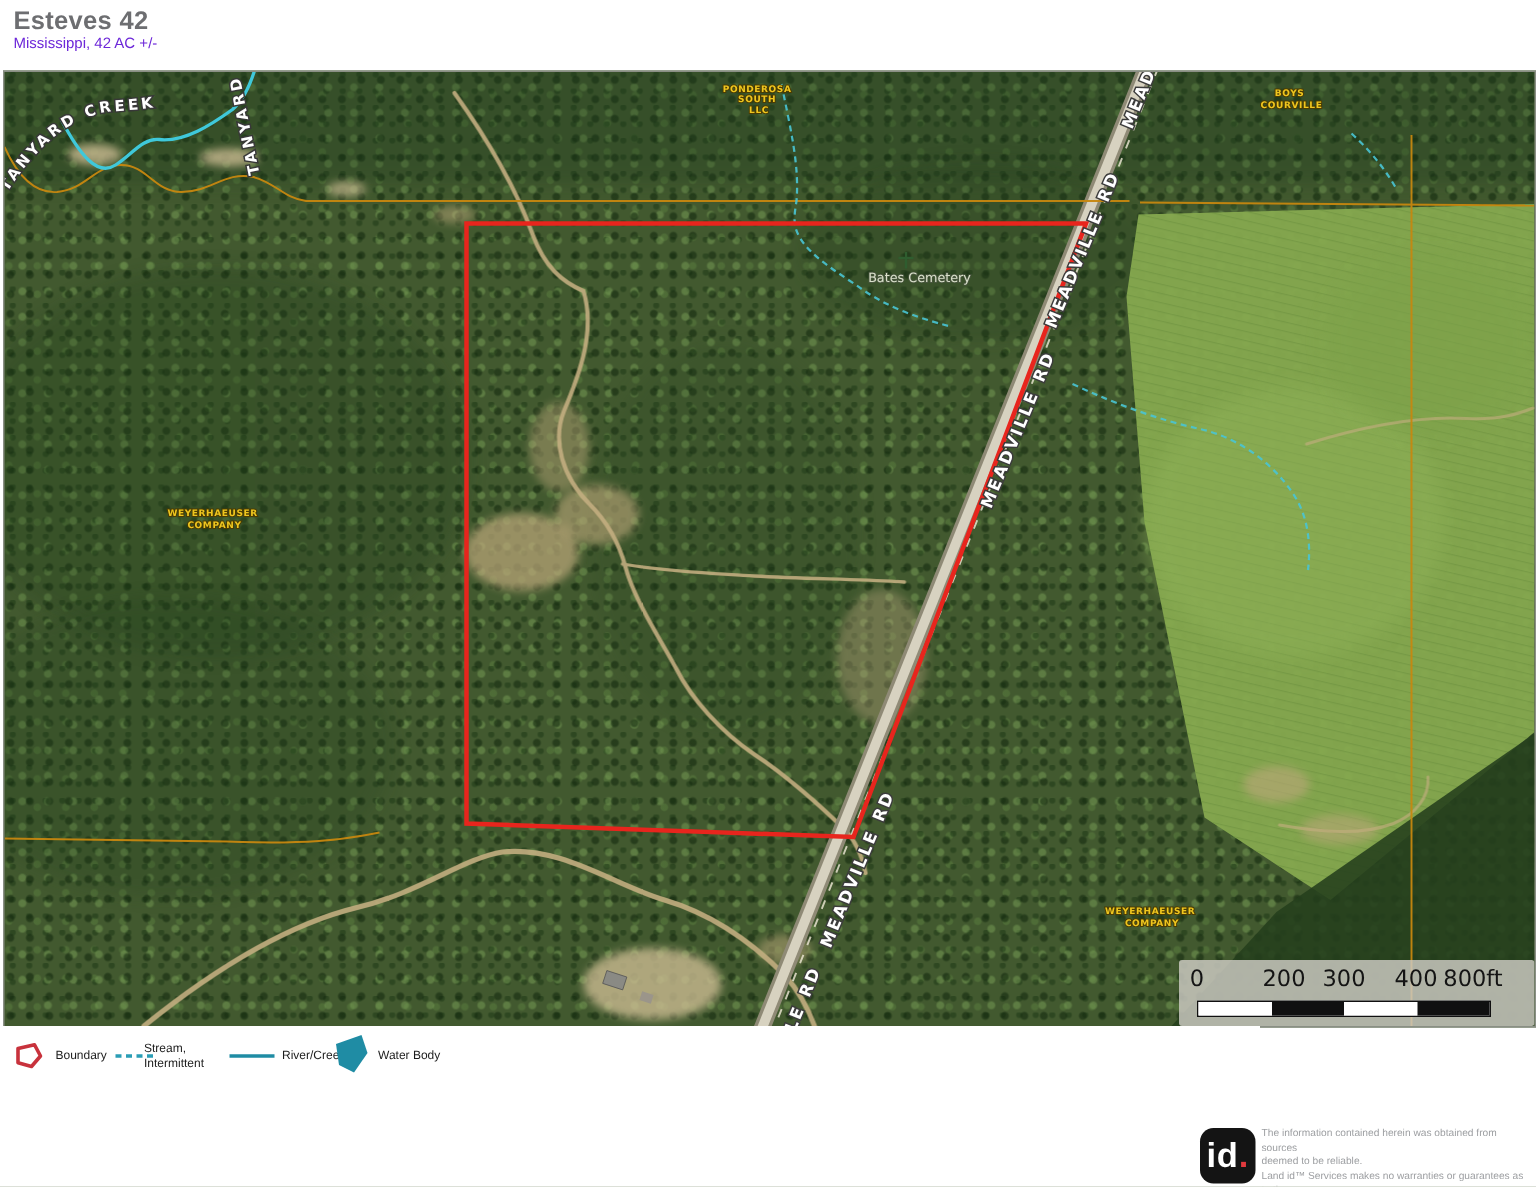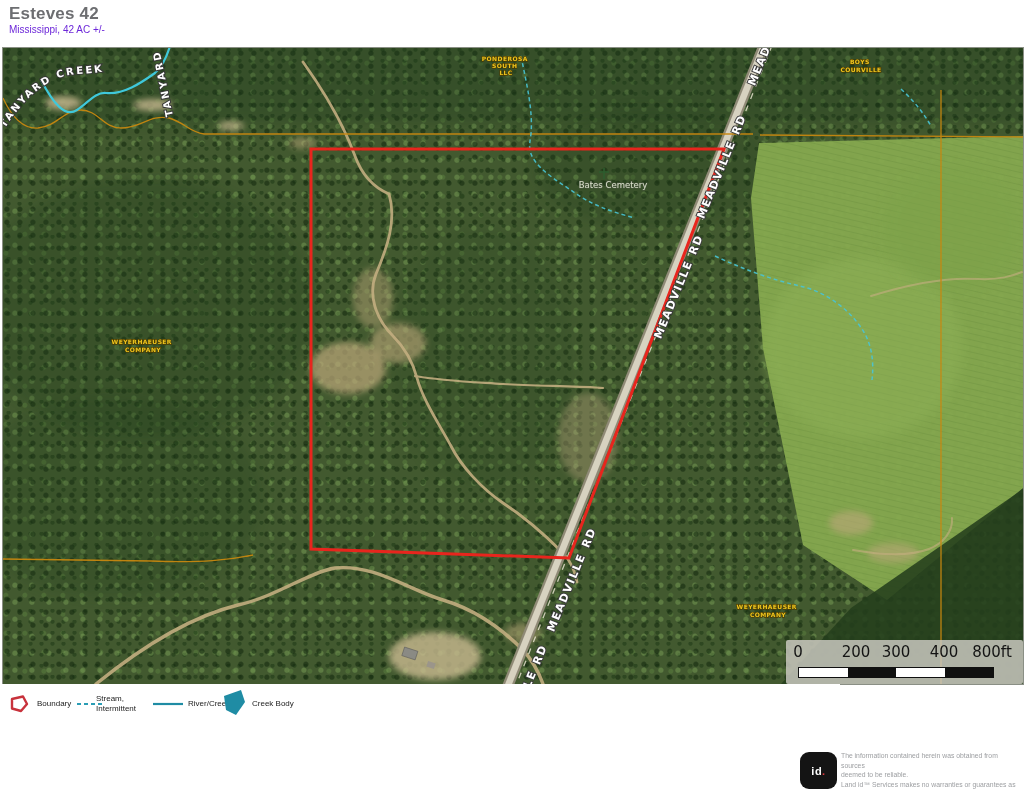--- a/index.html
+++ b/index.html
@@ -33,21 +33,21 @@
         font-family:"DejaVu Sans",sans-serif;}
   #sbar{position:absolute;left:12px;top:27px;width:194px;height:9px;border:1px solid #101010;display:flex;background:#fff;}
   #sbar div{flex:1 1 25%;}
   .sb-b{background:#101010;} .sb-w{background:#fff;}
   
   #legend{left:0;top:684px;width:840px;height:42px;background:#fff;}
   .leg-label{position:absolute;font-size:8px;color:#1c1c1c;white-space:pre-line;line-height:1.3;}
   
   #logo{left:800px;top:752px;width:37px;height:37px;background:#141414;border-radius:9px;
         display:flex;align-items:center;justify-content:center;}
-  #logo span{font-size:11px;font-weight:bold;color:#fff;letter-spacing:.5px;}
+  #logo span{font-size:23px;font-weight:bold;color:#fff;letter-spacing:.5px;}
   #logo .dot{color:#e0393d;}
   #disclaimer{left:841px;top:751px;width:182px;font-size:6.8px;line-height:1.4;color:#9c9ea1;white-space:pre-line;}
 </style>
 </head>
 <body>
 
 <div id="page">
 
   <div class="abs" id="hdr-title">Esteves 42</div>
   <div class="abs" id="hdr-sub">Mississippi, 42 AC +/-</div>
@@ -169,21 +169,21 @@
         <tspan x="765" y="561">WEYERHAEUSER</tspan>
         <tspan x="765" y="569">COMPANY</tspan>
       </text>
     </svg>
 
     <div class="abs" id="scalebar">
       <span class="tick" style="left:12px">0</span>
       <span class="tick" style="left:70px">200</span>
       <span class="tick" style="left:110px">300</span>
       <span class="tick" style="left:158px">400</span>
-      <span class="tick" style="left:206px">800ft</span>
+      <span class="tick" style="left:196px">800ft</span>
       <div id="sbar">
         <div class="sb-w"></div>
           <div class="sb-b"></div>
           <div class="sb-w"></div>
           <div class="sb-b"></div>
       </div>
     </div>
   </div>
 
   <div class="abs" id="legend">
@@ -199,21 +199,21 @@
 Intermittent</span>
 
     <svg class="abs" style="left:152px;top:10px" width="32" height="20">
       <line x1="1" y1="10" x2="31" y2="10" stroke="#1f8ca4" stroke-width="2.2"></line>
     </svg>
     <span class="leg-label" style="left:188px;top:15px">River/Creek</span>
 
     <svg class="abs" style="left:221px;top:4px" width="26" height="30">
       <path d="M3,8 L20,2 L24,14 L15,27 L5,22 Z" fill="#1f8ca4"></path>
     </svg>
-    <span class="leg-label" style="left:252px;top:15px">Creek Body</span>
+    <span class="leg-label" style="left:252px;top:15px">Water Body</span>
   </div>
 
   <div class="abs" id="logo">
     <span><span>id</span><span class="dot">.</span></span>
   </div>
   <div class="abs" id="disclaimer">The information contained herein was obtained from sources
 deemed to be reliable.
  Land id™ Services makes no warranties or guarantees as to the
 completeness or accuracy thereof.</div>
 

